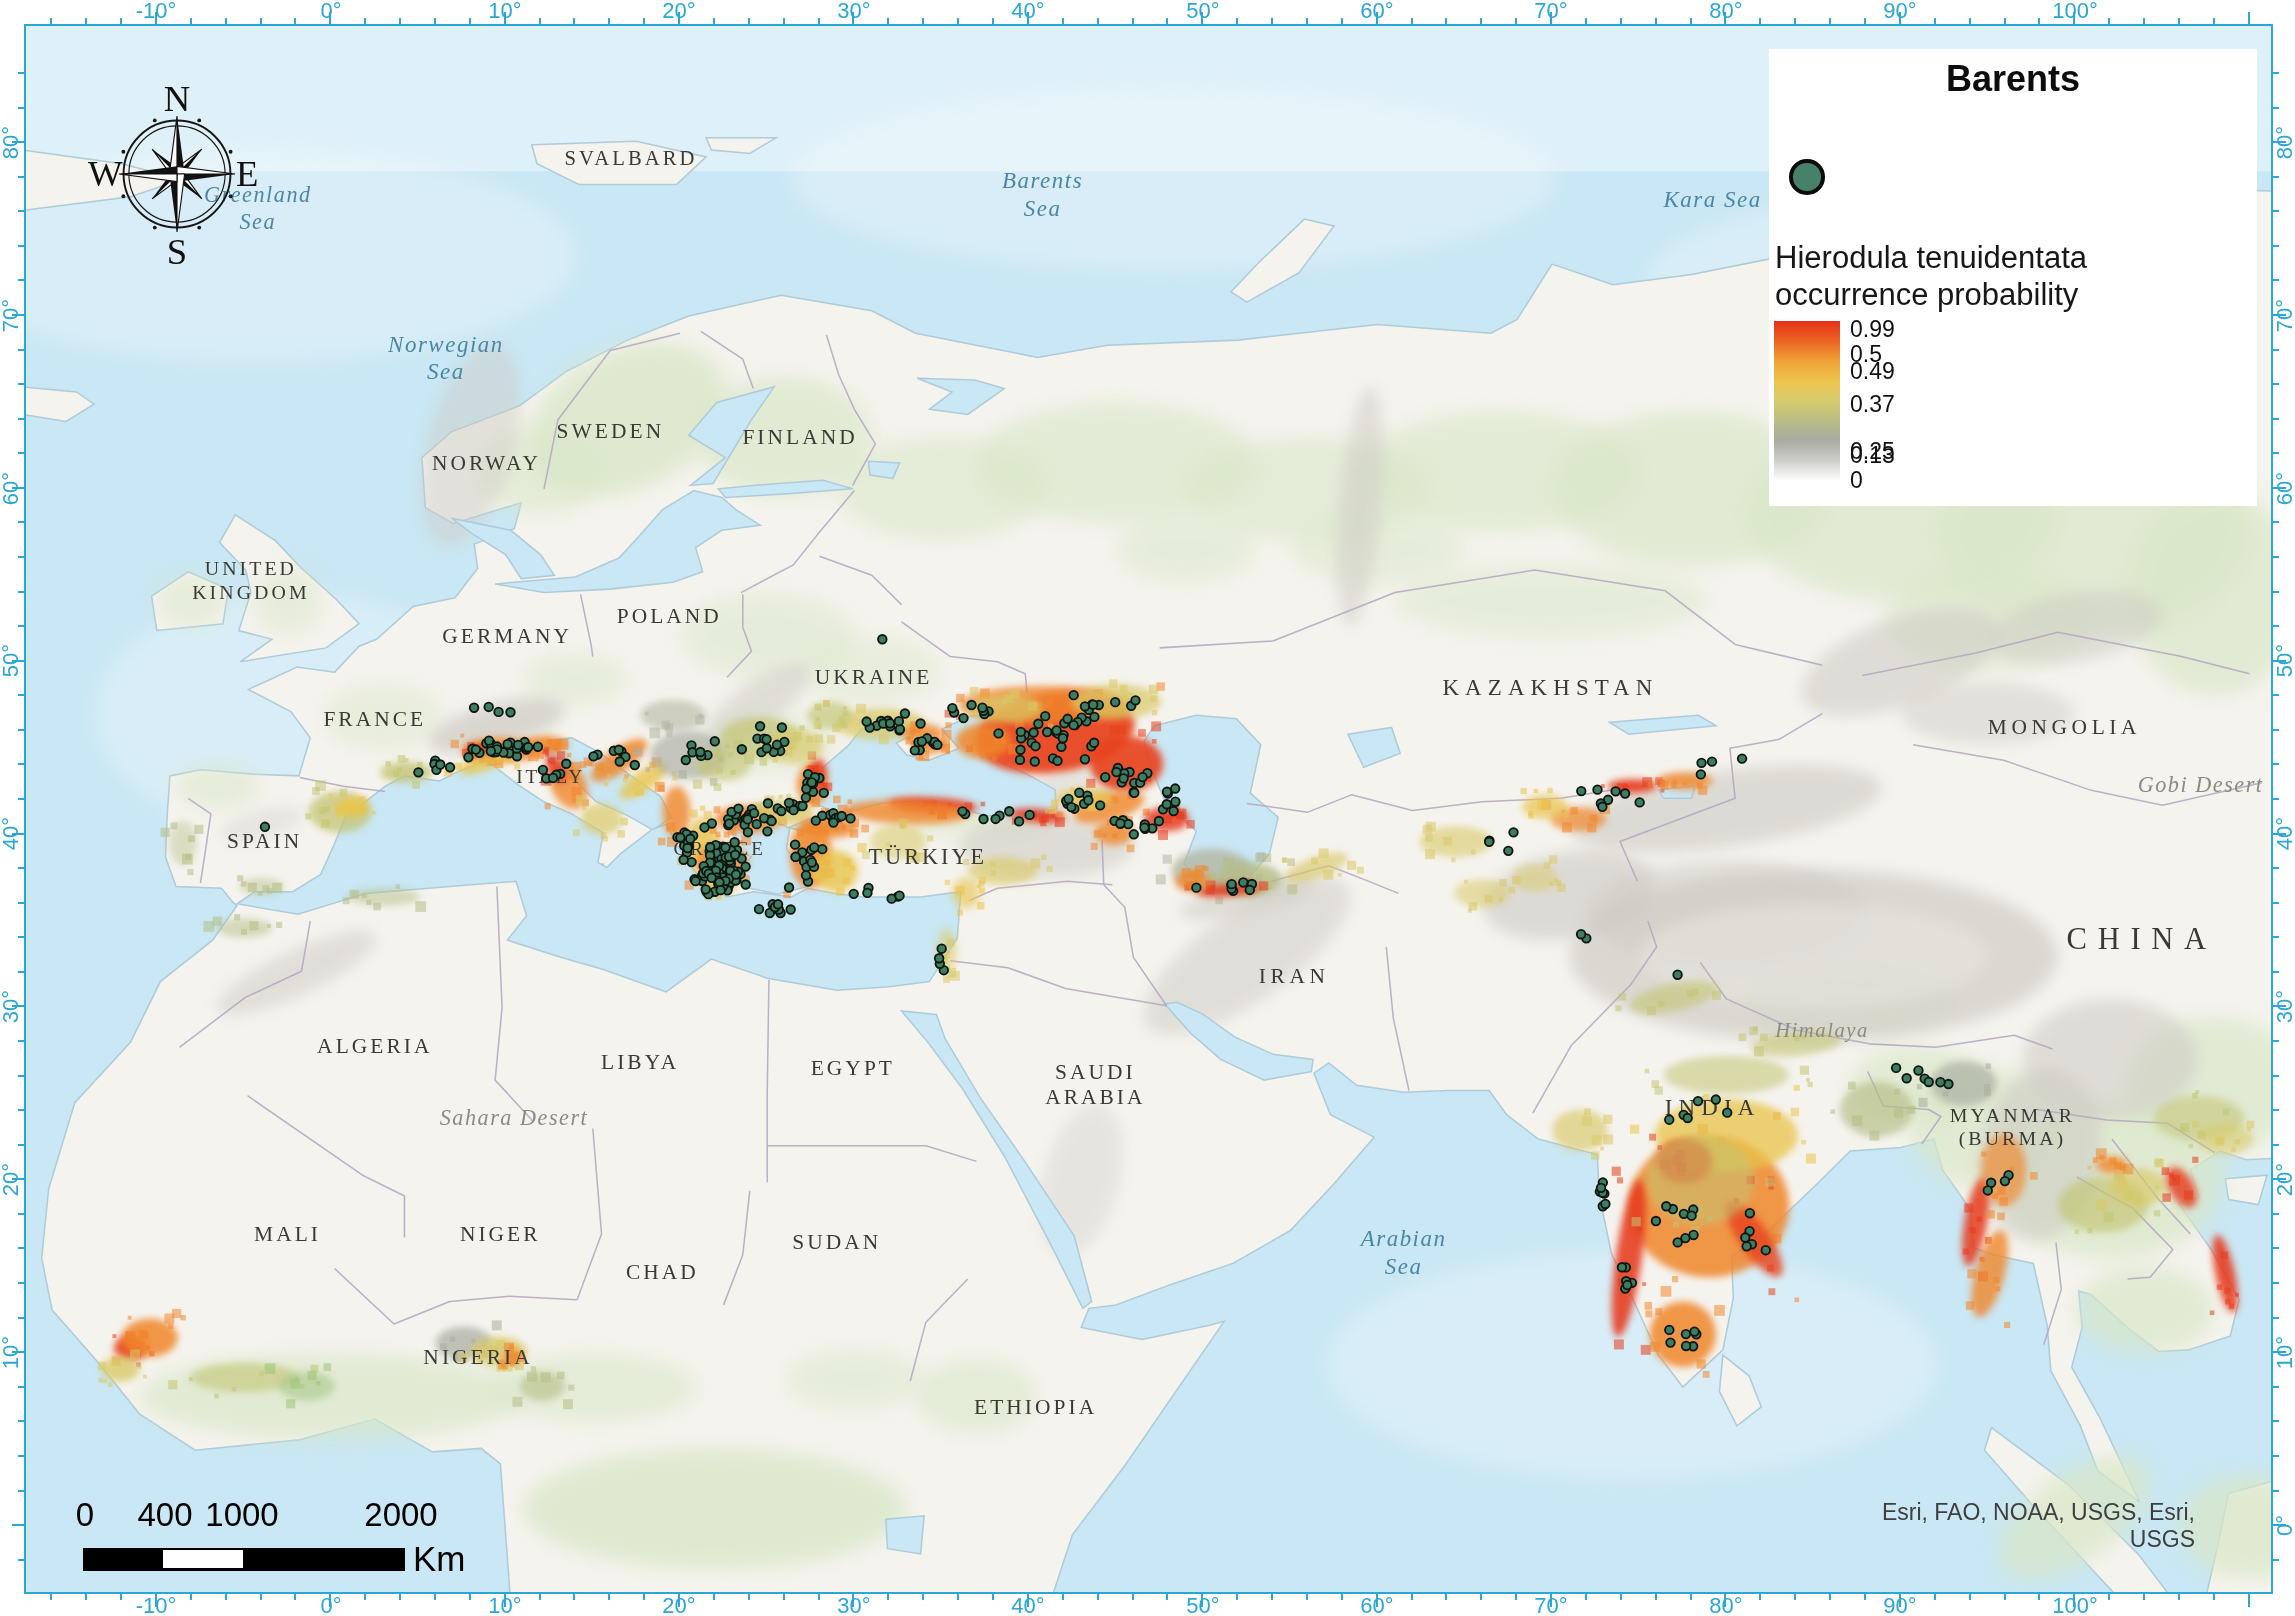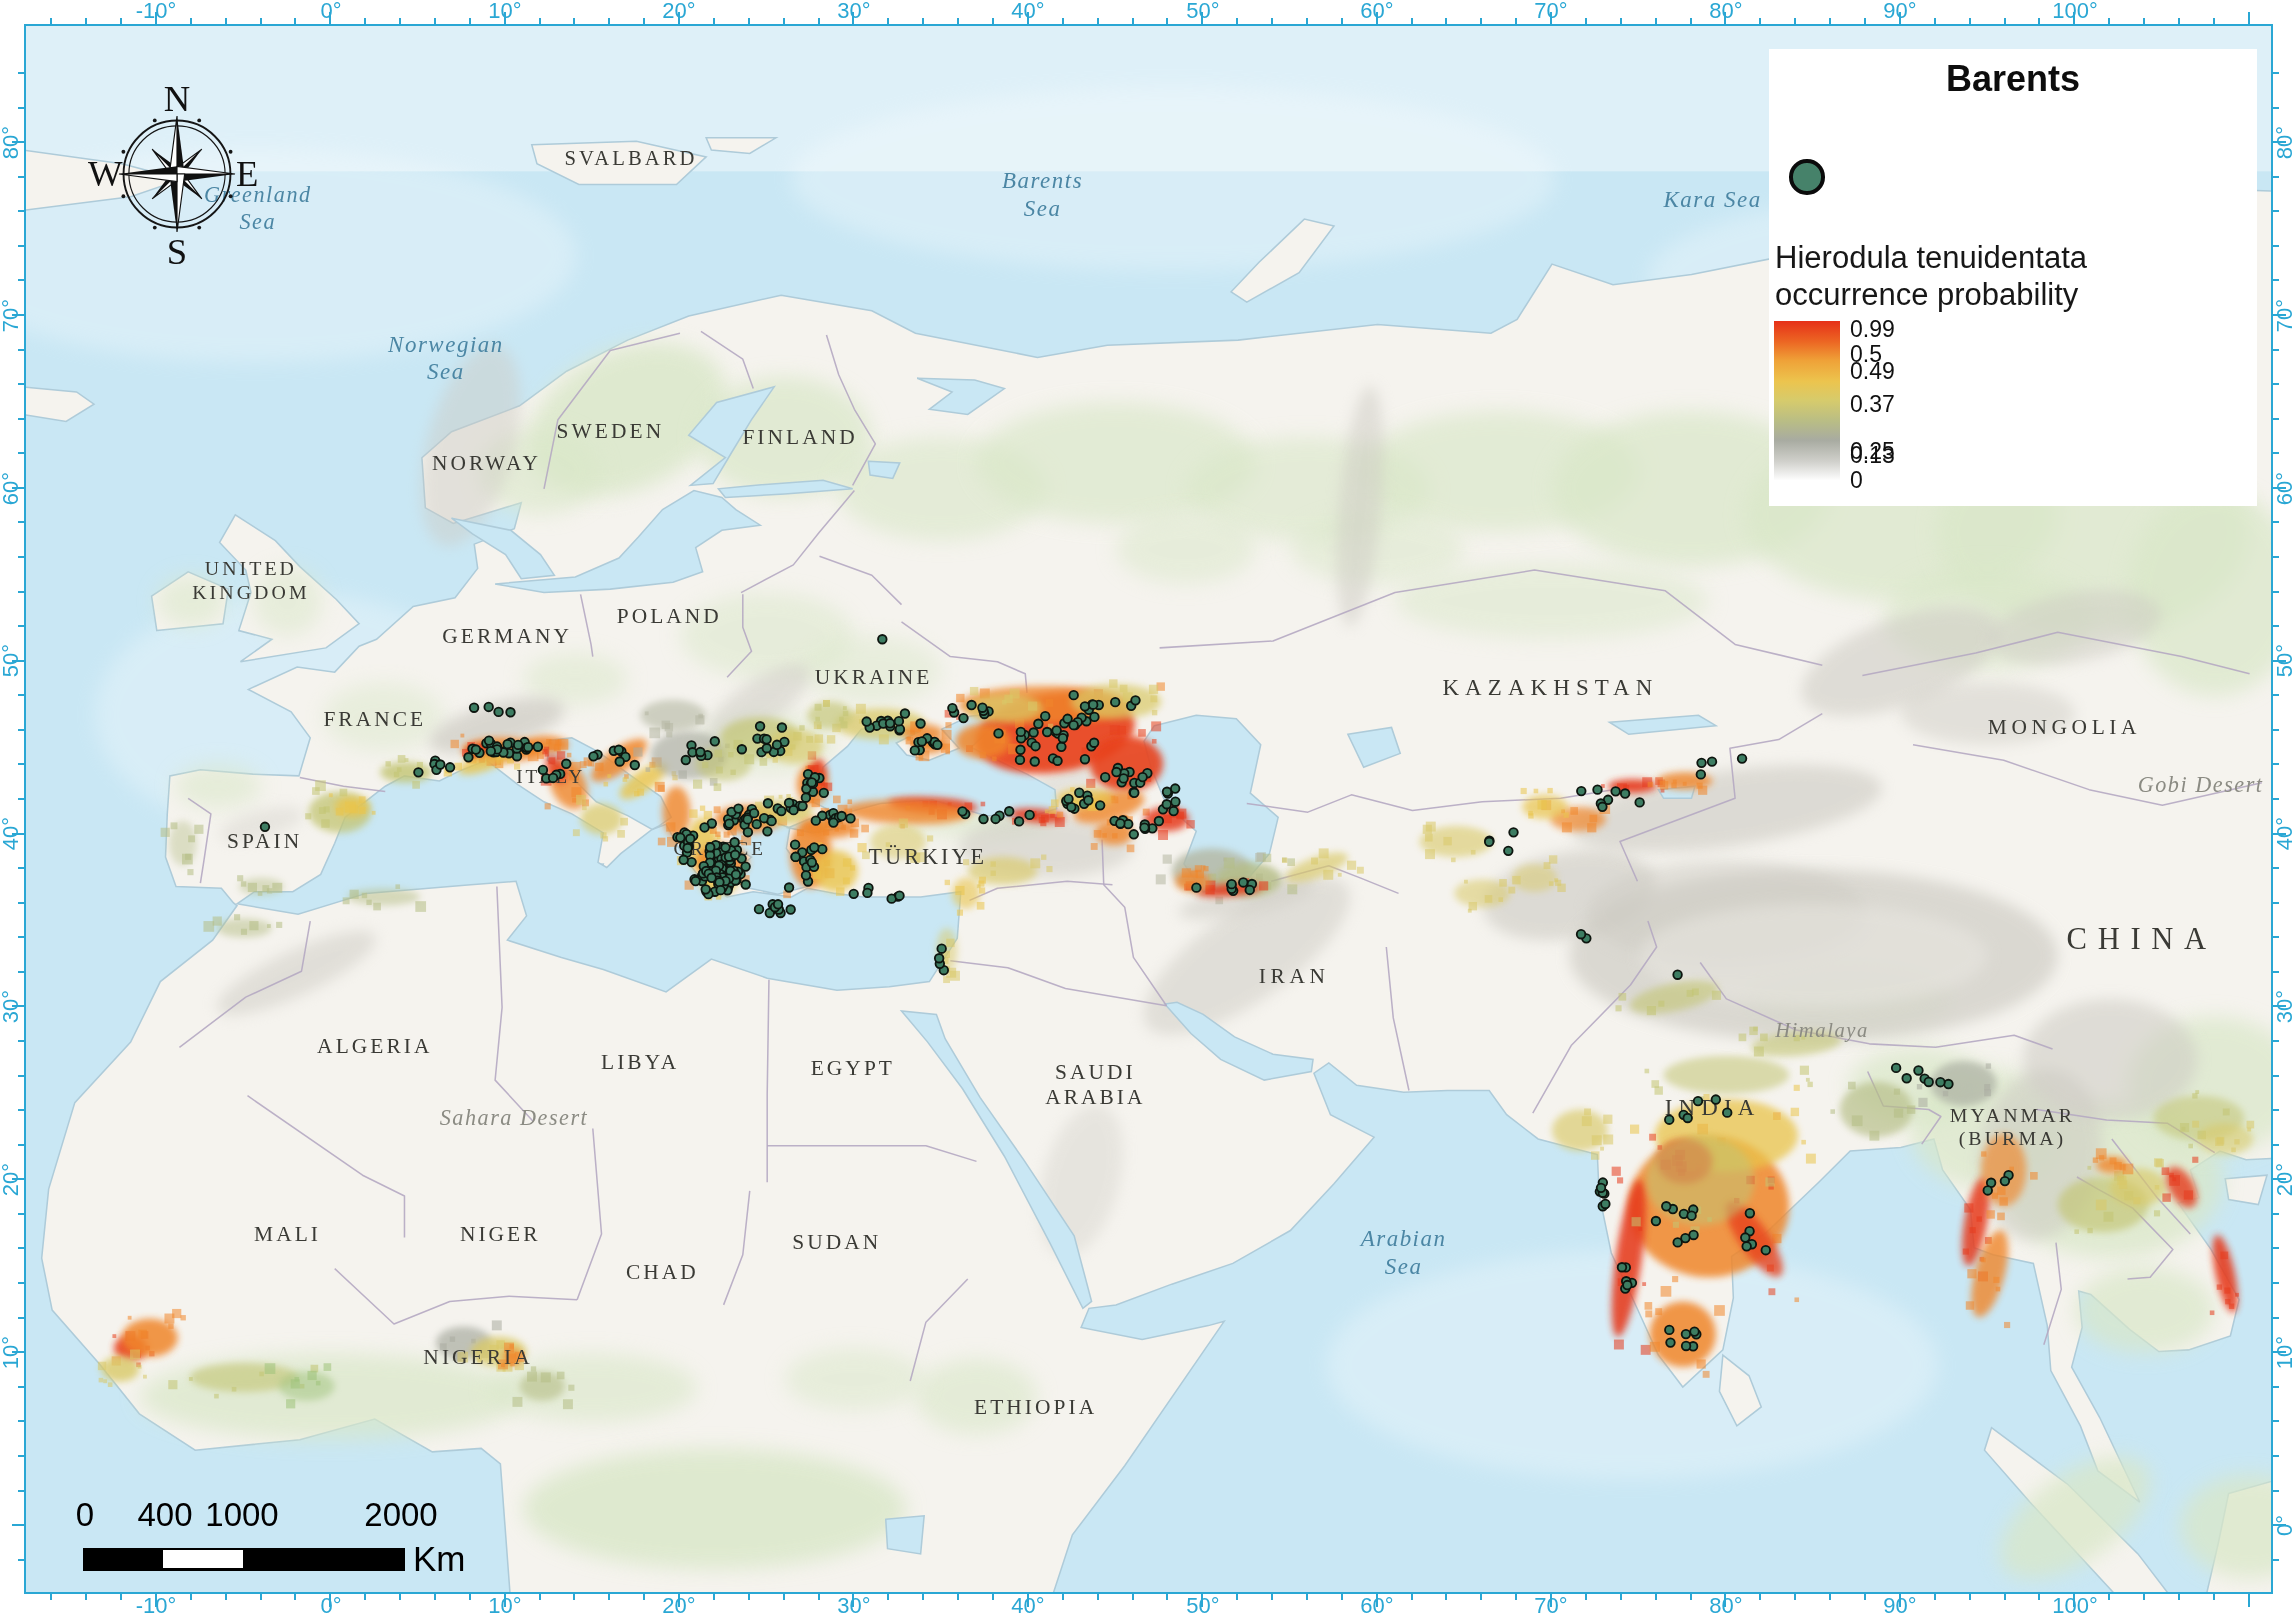--- a/index.html
+++ b/index.html
@@ -1803,15 +1803,16 @@
       <div class="sb-num" style="left:24px">0</div>
       <div class="sb-num" style="left:104px">400</div>
       <div class="sb-num" style="left:181px">1000</div>
       <div class="sb-num" style="left:340px">2000</div>
     <div class="sb-bar">
         <div class="sb-white"></div>
       </div>
     <div class="sb-unit">Km</div>
   </div>
 
+  <div class="attribution">Esri, FAO, NOAA, USGS, Esri, USGS</div>
 
 </div>
 
 
 </body></html>

